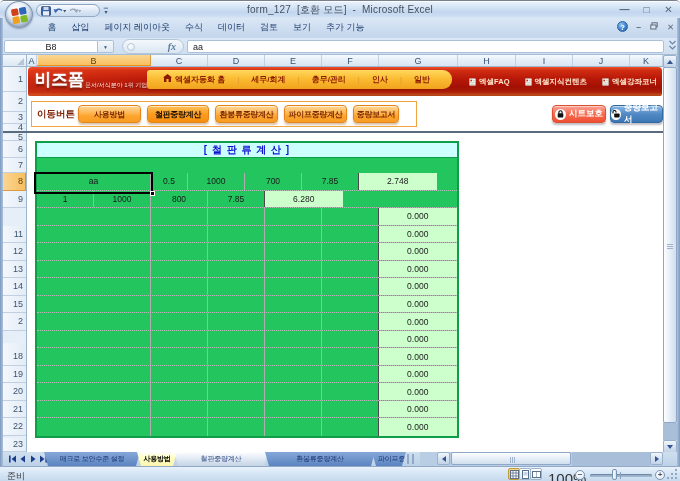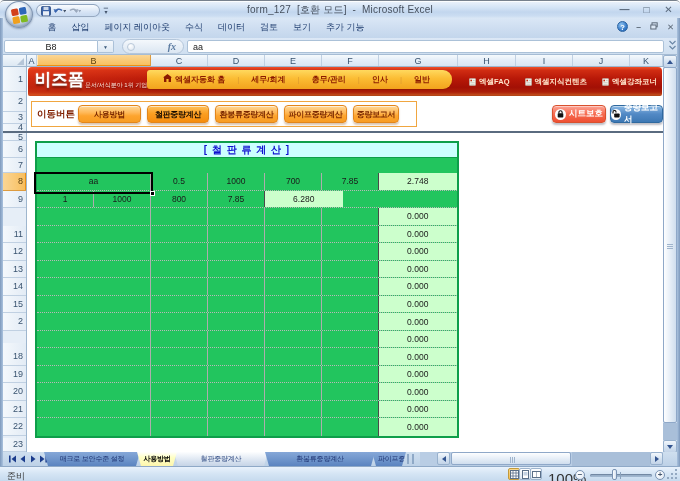--- a/index.html
+++ b/index.html
@@ -387,21 +387,21 @@
     </span>
     <span>중량보고서</span>
   </div>
 
   <div class="abs freezeline"></div>
 
   <div class="abs btable" id="btable">
       <div class="trow t-title" style="top: 0px; height: 15px; width: 420px;">[ 철 판 류 계 산 ]</div>
       <div class="trow drow" style="top: 30px; height: 17.5333px;">
         <div class="tcell vline" style="width: 114px;">aa</div>
-        <div class="tcell vline" style="width: 57px;">0.5</div>
+        <div class="tcell vline" style="width: 37px;">0.5</div>
         <div class="tcell vline" style="width: 57px;">1000</div>
         <div class="tcell vline" style="width: 57px;">700</div>
         <div class="tcell vline-dark" style="width: 57px;">7.85</div>
         <div class="tcell gcol" style="width: 77.5px;">2.748</div>
       </div>
       <div class="trow drow" style="top: 47.5333px; height: 17.5333px;">
         <div class="tcell vline" style="width: 57px;">1</div>
         <div class="tcell vline" style="width: 57px;">1000</div>
         <div class="tcell vline" style="width: 57px;">800</div>
         <div class="tcell vline-dark" style="width: 57px;">7.85</div>

